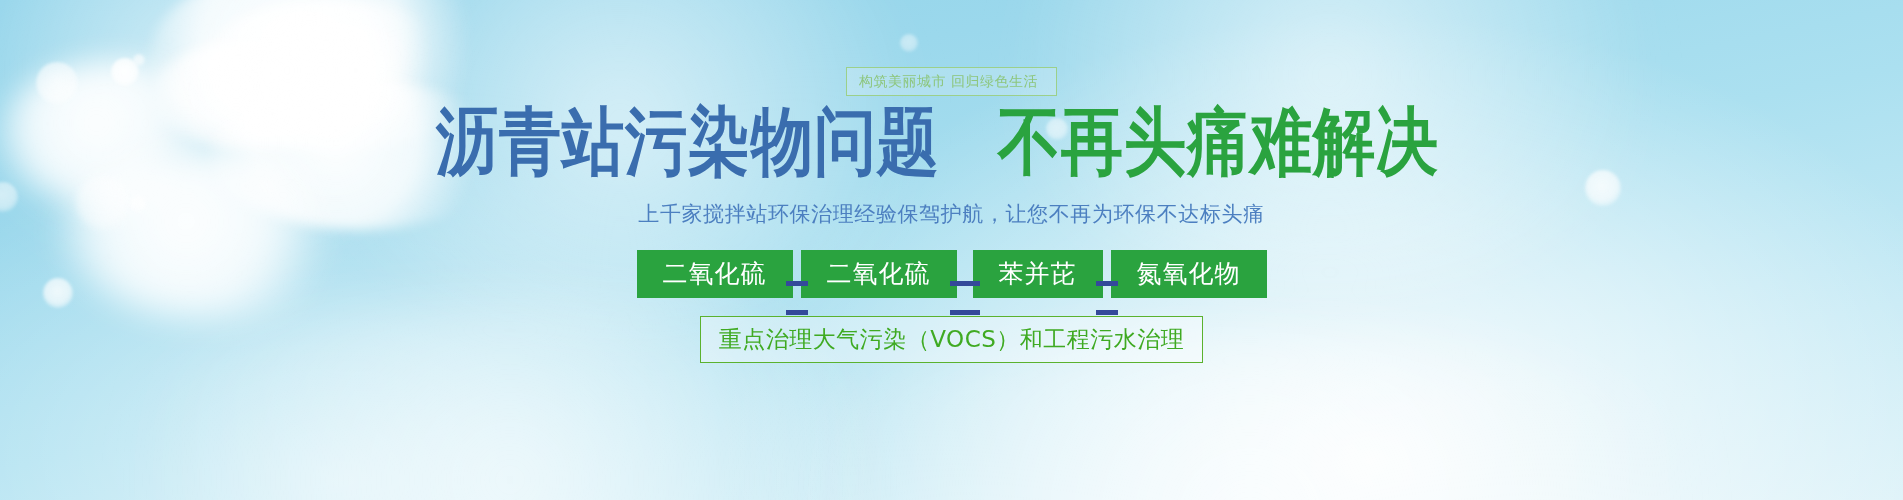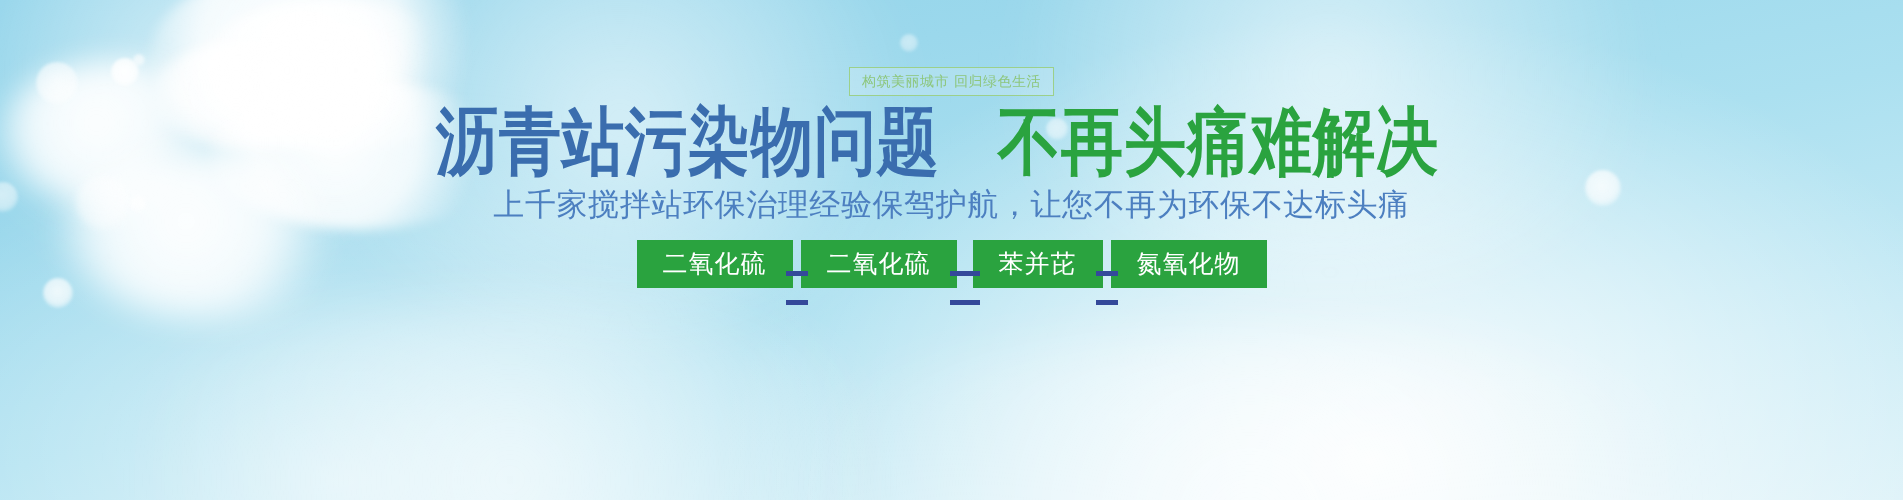--- a/index.html
+++ b/index.html
@@ -49,21 +49,21 @@
     width: 100%;
     height: 100%;
     display: flex;
     flex-direction: column;
     align-items: center;
   }
 
   .tagline-box {
     margin-top: 67px;
     border: 1px solid #9cd08a;
-    padding: 4px 12px 5px 12px;
+    padding: 4px 18px 5px 12px;
     background: rgba(255,255,255,0.18);
     color: #8dc67c;
     font-size: 14px;
     line-height: 18px;
     letter-spacing: 0.5px;
     white-space: nowrap;
   }
 
   .headline {
     margin-top: 14px;
@@ -85,22 +85,23 @@
   .headline .h-green {
     color: #2aa33f;
     font-weight: 900;
     margin-left: 26px;
     transform: scaleY(1.12) scaleX(0.94);
     transform-origin: left bottom;
     display: inline-block;
   }
 
   .subtitle {
+    margin-top: 10px;
     color: #4c7fc0;
-    font-size: 31px;
+    font-size: 21px;
     line-height: 40px;
     letter-spacing: 0.6px;
     white-space: nowrap;
   }
 
   .tag-row {
     margin-top: 16px;
     display: flex;
     align-items: flex-end;
     height: 48px;
@@ -191,15 +192,16 @@
       <span class="tag">二氧化硫</span>
       <span class="tag-sep"></span>
       <span class="tag">二氧化硫</span>
       <span class="tag-sep"></span>
       <span class="tag-sep"></span>
       <span class="tag">苯并芘</span>
       <span class="tag-sep"></span>
       <span class="tag">氮氧化物</span>
     </div>
 
+    <div class="footer-box">重点治理大气污染（VOCS）和工程污水治理</div>
 
   </div>
 </div>
 
 </body></html>

